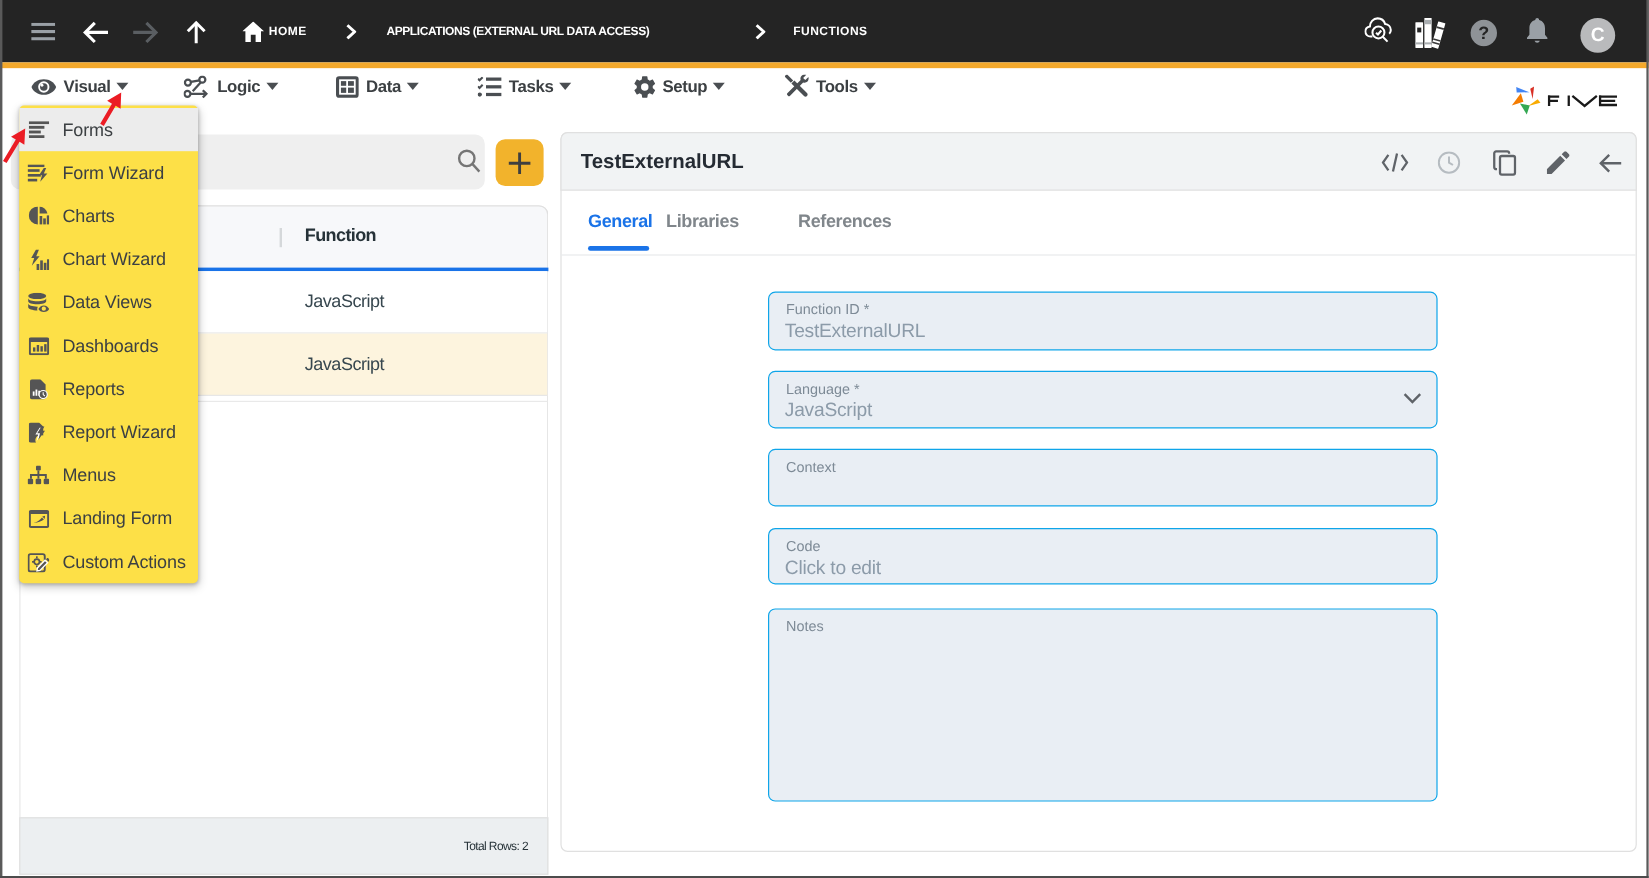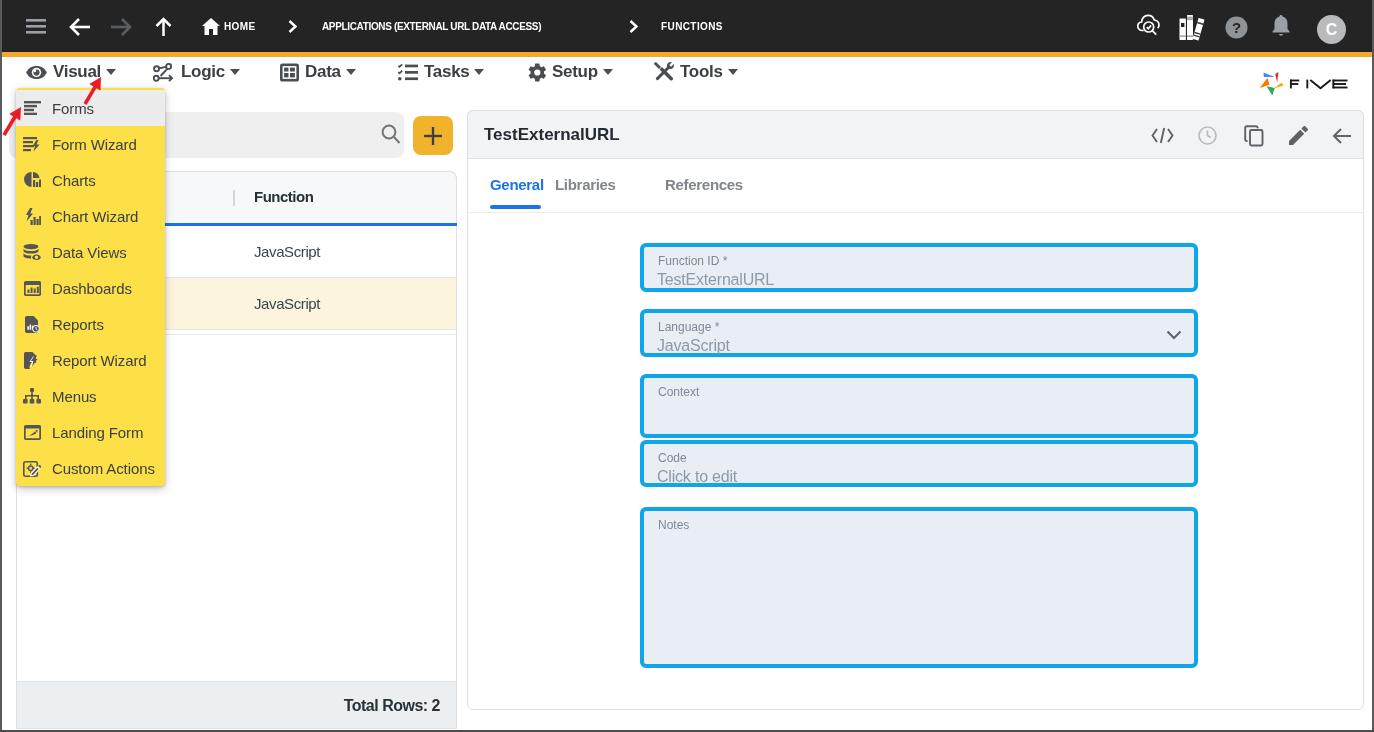--- a/index.html
+++ b/index.html
@@ -3,46 +3,46 @@
 <meta charset="utf-8">
 <style>
   html,body{margin:0;padding:0}
   body{width:1374px;height:732px;position:relative;font-family:"Liberation Sans",sans-serif;background:#fff;overflow:hidden}
   .abs{position:absolute}
   #topbar{left:0;top:0;width:1374px;height:52px;background:#242424}
   #goldline{left:0;top:52px;width:1374px;height:5px;background:#F4A92C}
   .crumb{position:absolute;top:1px;height:52px;line-height:52px;color:#fff;font-weight:bold;font-size:10px;letter-spacing:.4px;white-space:nowrap}
   .ticon{position:absolute}
   #menubar{left:0;top:57px;width:1374px;height:38px;background:#fff}
-  .mitem{position:absolute;top:57px;height:30px;display:flex;align-items:center;color:#3c4043;font-size:17px;font-weight:bold;letter-spacing:-0.3px}
+  .mitem{position:absolute;top:57px;height:30px;display:flex;align-items:center;color:#3c4043;font-size:14px;font-weight:bold;letter-spacing:-0.3px}
   .micon{margin-right:6px;display:flex}
   .caret{margin-left:5px;width:0;height:0;border-left:5px solid transparent;border-right:5px solid transparent;border-top:6.5px solid #4a4e52}
   
   #searchbox{left:9px;top:112px;width:395px;height:46px;background:#efefef;border-radius:8px}
   #plusbtn{left:413px;top:116px;width:40px;height:39px;background:#F2B32C;border-radius:8px;display:flex;align-items:center;justify-content:center}
   #tablecard{left:16px;top:171px;width:441px;height:558px;background:#fff;border:1px solid #e0e0e0;border-bottom:none;border-radius:8px 8px 0 0;box-sizing:border-box}
   #thead{left:16px;top:171px;width:441px;height:52px;background:#f7f8fa;border-radius:8px 8px 0 0;border:1px solid #e0e0e0;border-bottom:none;box-sizing:border-box}
   #thsep{left:233px;top:190px;width:2px;height:16px;background:#d5d8da}
   #langhdr{left:254px;top:171px;height:52px;line-height:52px;font-size:15px;font-weight:bold;color:#263238;letter-spacing:-0.5px}
   #bluebar{left:16px;top:223px;width:441px;height:3px;background:#1a73e8}
   .trow{left:17px;width:439px;height:52px;font-size:15px;color:#37474f;letter-spacing:-0.4px;box-sizing:border-box;border-bottom:1px solid #e7e7e7}
   .trow span{position:absolute;left:237px;top:0;height:52px;line-height:52px}
   #row1{top:226px;background:#fff}
   #row2{top:278px;background:#fdf4de}
   #tfoot{left:16px;top:681px;width:441px;height:48px;background:#eceff1;border:1px solid #e0e0e0;box-sizing:border-box}
-  #tfoot span{position:absolute;right:16px;top:0;height:36px;line-height:47px;font-weight:bold;font-size:16px;color:#263238;letter-spacing:-0.5px}
+  #tfoot span{position:absolute;right:16px;top:0;height:36px;line-height:47px;font-weight:normal;font-size:10px;color:#263238;letter-spacing:-0.5px}
   
   #rcard{left:467px;top:110px;width:897px;height:600px;background:#fff;border:1px solid #e0e0e0;border-radius:6px;box-sizing:border-box}
   #rhead{left:467px;top:110px;width:897px;height:49px;background:#f1f3f4;border:1px solid #e0e0e0;border-radius:6px 6px 0 0;box-sizing:border-box}
   #rtitle{left:484px;top:110px;height:49px;line-height:49px;font-size:17px;font-weight:bold;color:#252b33}
   .tab{position:absolute;top:159px;height:52px;line-height:52px;font-size:15px;font-weight:bold;color:#80868b;letter-spacing:-0.3px}
   #tabline{left:467px;top:212px;width:896px;height:1px;background:#e8eaec}
   #genunder{left:490px;top:205px;width:51px;height:4px;background:#1a73e8;border-radius:2px}
   
-  .field{position:absolute;left:640px;width:558px;background:#e9eef4;border:4px solid #0ea5e9;border-radius:6px;box-sizing:border-box}
+  .field{position:absolute;left:640px;width:558px;background:#e9eef4;border:1px solid #0ea5e9;border-radius:6px;box-sizing:border-box}
   .flabel{position:absolute;left:14px;top:7px;font-size:12px;color:#7d8a96}
   .fvalue{position:absolute;left:13px;top:24px;font-size:16px;color:#8c9ba9;letter-spacing:-0.2px}
   
   #dropdown{left:16px;top:88px;width:149px;height:398px;background:#fde047;border-radius:4px;box-shadow:0 3px 8px rgba(0,0,0,.22),0 1px 3px rgba(0,0,0,.18)}
   .ditem{position:absolute;left:0;width:149px;height:36px;display:flex;align-items:center}
   .ditem .dicon{margin-left:7px;width:18px;display:flex;justify-content:center}
   .ditem .dtext{margin-left:11px;font-size:15px;letter-spacing:-0.1px;color:#3c4043;white-space:nowrap}
   
   #fl{left:0;top:0;width:2px;height:732px;background:#5a5a5a}
   #fr{left:1372px;top:0;width:2px;height:732px;background:#5a5a5a}
@@ -312,21 +312,21 @@
     <span class="flabel">Function ID *</span>
     <span class="fvalue">TestExternalURL</span>
   </div>
 <div class="field" style="top:309px;height:48px">
     <span class="flabel">Language *</span>
     <span class="fvalue">JavaScript</span>
   <svg style="position:absolute;right:12px;top:17px" width="16" height="10" viewBox="0 0 16 10">
       <path d="M1.5 1.5 L8 8 L14.5 1.5" stroke="#5f6368" stroke-width="2" fill="none"></path>
     </svg>
 </div>
-<div class="field" style="top:374px;height:64px">
+<div class="field" style="top:374px;height:48px">
     <span class="flabel">Context</span>
   </div>
 <div class="field" style="top:440px;height:47px">
     <span class="flabel">Code</span>
     <span class="fvalue">Click to edit</span>
   </div>
 <div class="field" style="top:507px;height:161px">
     <span class="flabel">Notes</span>
   </div>
 

